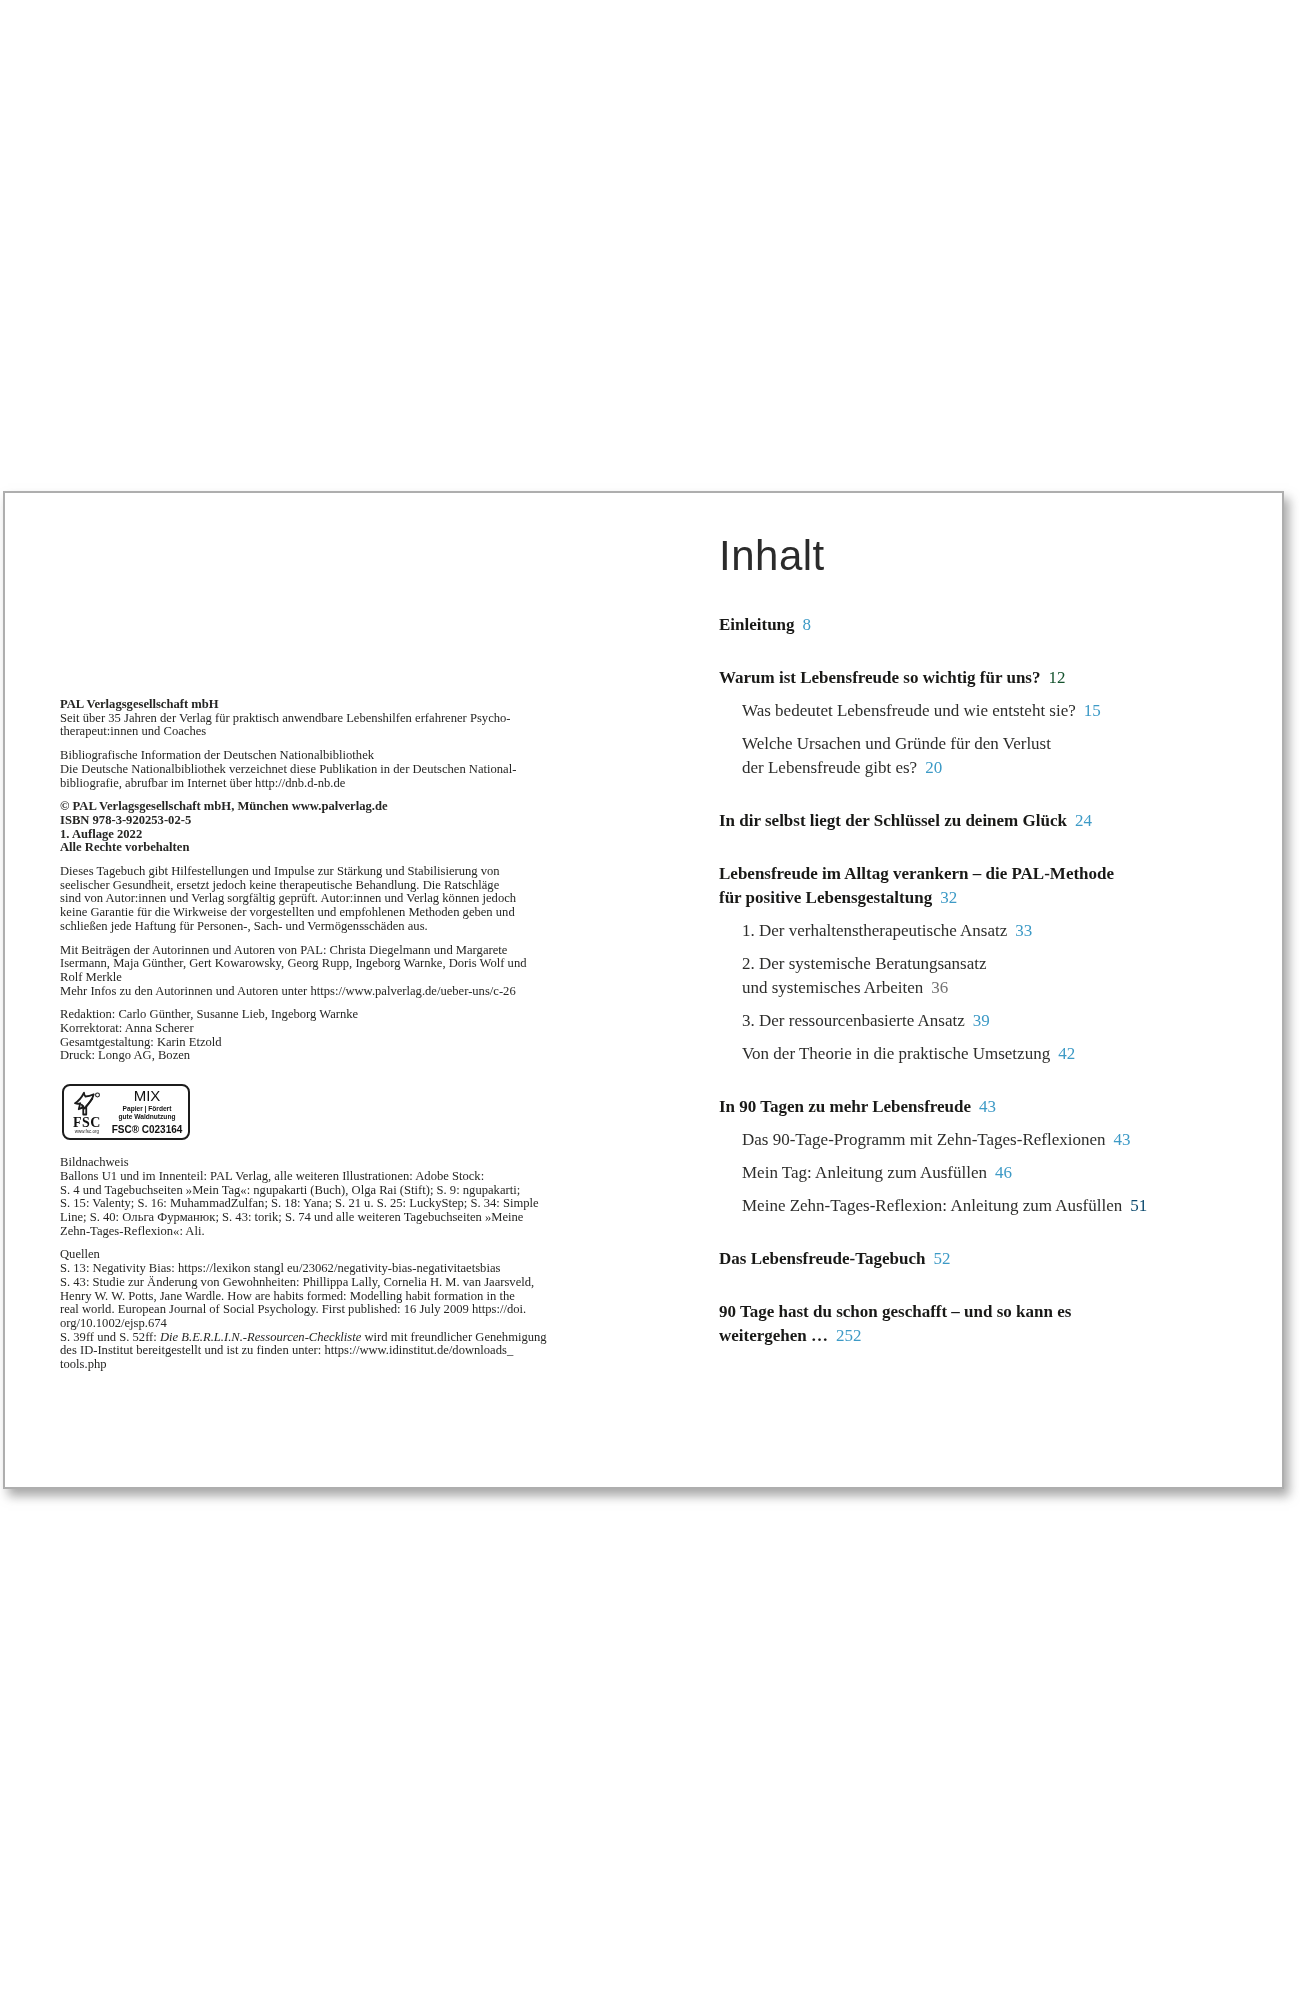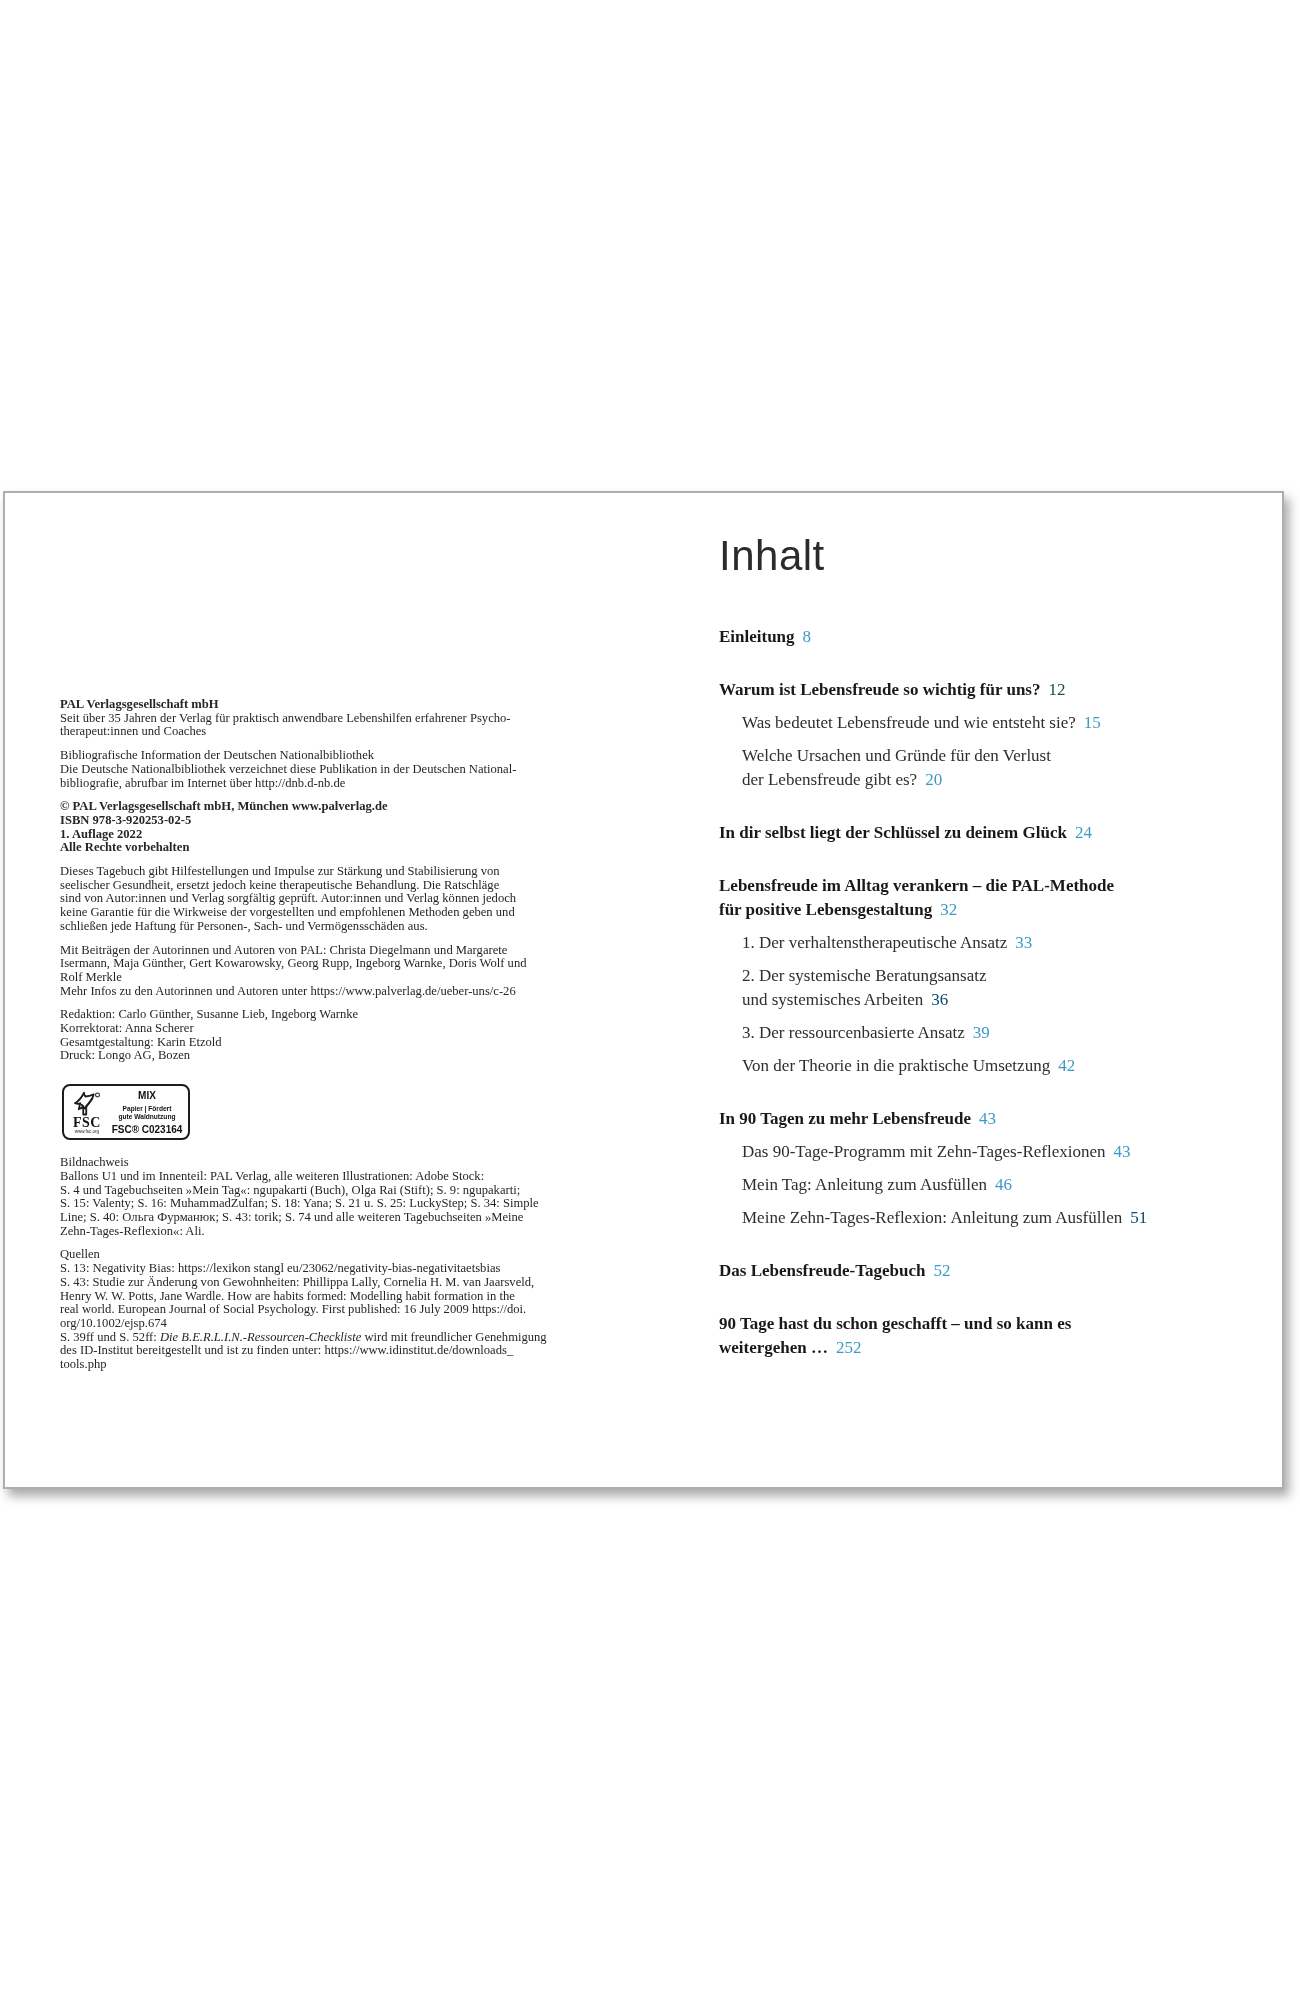--- a/index.html
+++ b/index.html
@@ -51,32 +51,32 @@
   }
   .fsc-left svg{display:block;}
   .fsc-brand{font-weight:bold;font-size:14px;line-height:12px;letter-spacing:.5px;color:#111;font-family:"Liberation Serif",serif;}
   .fsc-url{font-size:4.5px;line-height:5px;color:#222;}
   .fsc-right{
     flex:1;
     display:flex;flex-direction:column;align-items:center;justify-content:center;
     padding-right:4px;
     color:#111;
   }
-  .fsc-mix{font-weight:bold;font-size:10px;line-height:13px;}
+  .fsc-mix{font-weight:normal;font-size:15px;line-height:13px;}
   .fsc-claim{font-weight:bold;font-size:6.6px;line-height:7.4px;margin-top:3px;text-align:center;}
   .fsc-cert{font-weight:bold;font-size:10px;line-height:11px;margin-top:4px;}
   
   .toc{
     position:absolute;
     left:714px; top:42px;
     width:520px;
     color:#1c1c1a;
   }
   .toc-title{
-    margin:0 0 48px 0;
+    margin:0 0 36px 0;
     font-family:"Liberation Sans","DejaVu Sans",sans-serif;
     font-weight:300;
     font-size:42px;
     line-height:42px;
     color:#2b2b2b;
     letter-spacing:.5px;
   }
   .toc-entries{font-size:17px;line-height:24px;}
   .entry{white-space:nowrap;}
   .entry.head{font-weight:bold;margin-top:29px;color:#191917;}
@@ -176,21 +176,21 @@
   <div class="toc">
     <h1 class="toc-title">Inhalt</h1>
     <div class="toc-entries">
         <div class="entry head"><span>Einleitung</span><span class="pagenum" style="color: rgb(61, 154, 198);">8</span></div>
         <div class="entry head"><span>Warum ist Lebensfreude so wichtig für uns?</span><span class="pagenum" style="color: #14532d;">12</span></div>
         <div class="entry sub"><span>Was bedeutet Lebensfreude und wie entsteht sie?</span><span class="pagenum" style="color: rgb(61, 154, 198);">15</span></div>
         <div class="entry sub"><span>Welche Ursachen und Gründe für den Verlust</span><br><span>der Lebensfreude gibt es?</span><span class="pagenum" style="color: rgb(61, 154, 198);">20</span></div>
         <div class="entry head"><span>In dir selbst liegt der Schlüssel zu deinem Glück</span><span class="pagenum" style="color: rgb(61, 154, 198);">24</span></div>
         <div class="entry head"><span>Lebensfreude im Alltag verankern – die PAL-Methode</span><br><span>für positive Lebensgestaltung</span><span class="pagenum" style="color: rgb(61, 154, 198);">32</span></div>
         <div class="entry sub"><span>1. Der verhaltenstherapeutische Ansatz</span><span class="pagenum" style="color: rgb(61, 154, 198);">33</span></div>
-        <div class="entry sub"><span>2. Der systemische Beratungsansatz</span><br><span>und systemisches Arbeiten</span><span class="pagenum" style="color: #0c4a6e;">36</span></div>
+        <div class="entry sub"><span>2. Der systemische Beratungsansatz</span><br><span>und systemisches Arbeiten</span><span class="pagenum" style="color: #737373;">36</span></div>
         <div class="entry sub"><span>3. Der ressourcenbasierte Ansatz</span><span class="pagenum" style="color: rgb(61, 154, 198);">39</span></div>
         <div class="entry sub"><span>Von der Theorie in die praktische Umsetzung</span><span class="pagenum" style="color: rgb(61, 154, 198);">42</span></div>
         <div class="entry head"><span>In 90 Tagen zu mehr Lebensfreude</span><span class="pagenum" style="color: rgb(61, 154, 198);">43</span></div>
         <div class="entry sub"><span>Das 90-Tage-Programm mit Zehn-Tages-Reflexionen</span><span class="pagenum" style="color: rgb(61, 154, 198);">43</span></div>
         <div class="entry sub"><span>Mein Tag: Anleitung zum Ausfüllen</span><span class="pagenum" style="color: rgb(61, 154, 198);">46</span></div>
         <div class="entry sub"><span>Meine Zehn-Tages-Reflexion: Anleitung zum Ausfüllen</span><span class="pagenum" style="color: #0c4a6e;">51</span></div>
         <div class="entry head"><span>Das Lebensfreude-Tagebuch</span><span class="pagenum" style="color: rgb(61, 154, 198);">52</span></div>
         <div class="entry head"><span>90 Tage hast du schon geschafft – und so kann es</span><br><span>weitergehen …</span><span class="pagenum" style="color: rgb(61, 154, 198);">252</span></div>
       </div>
   </div>

